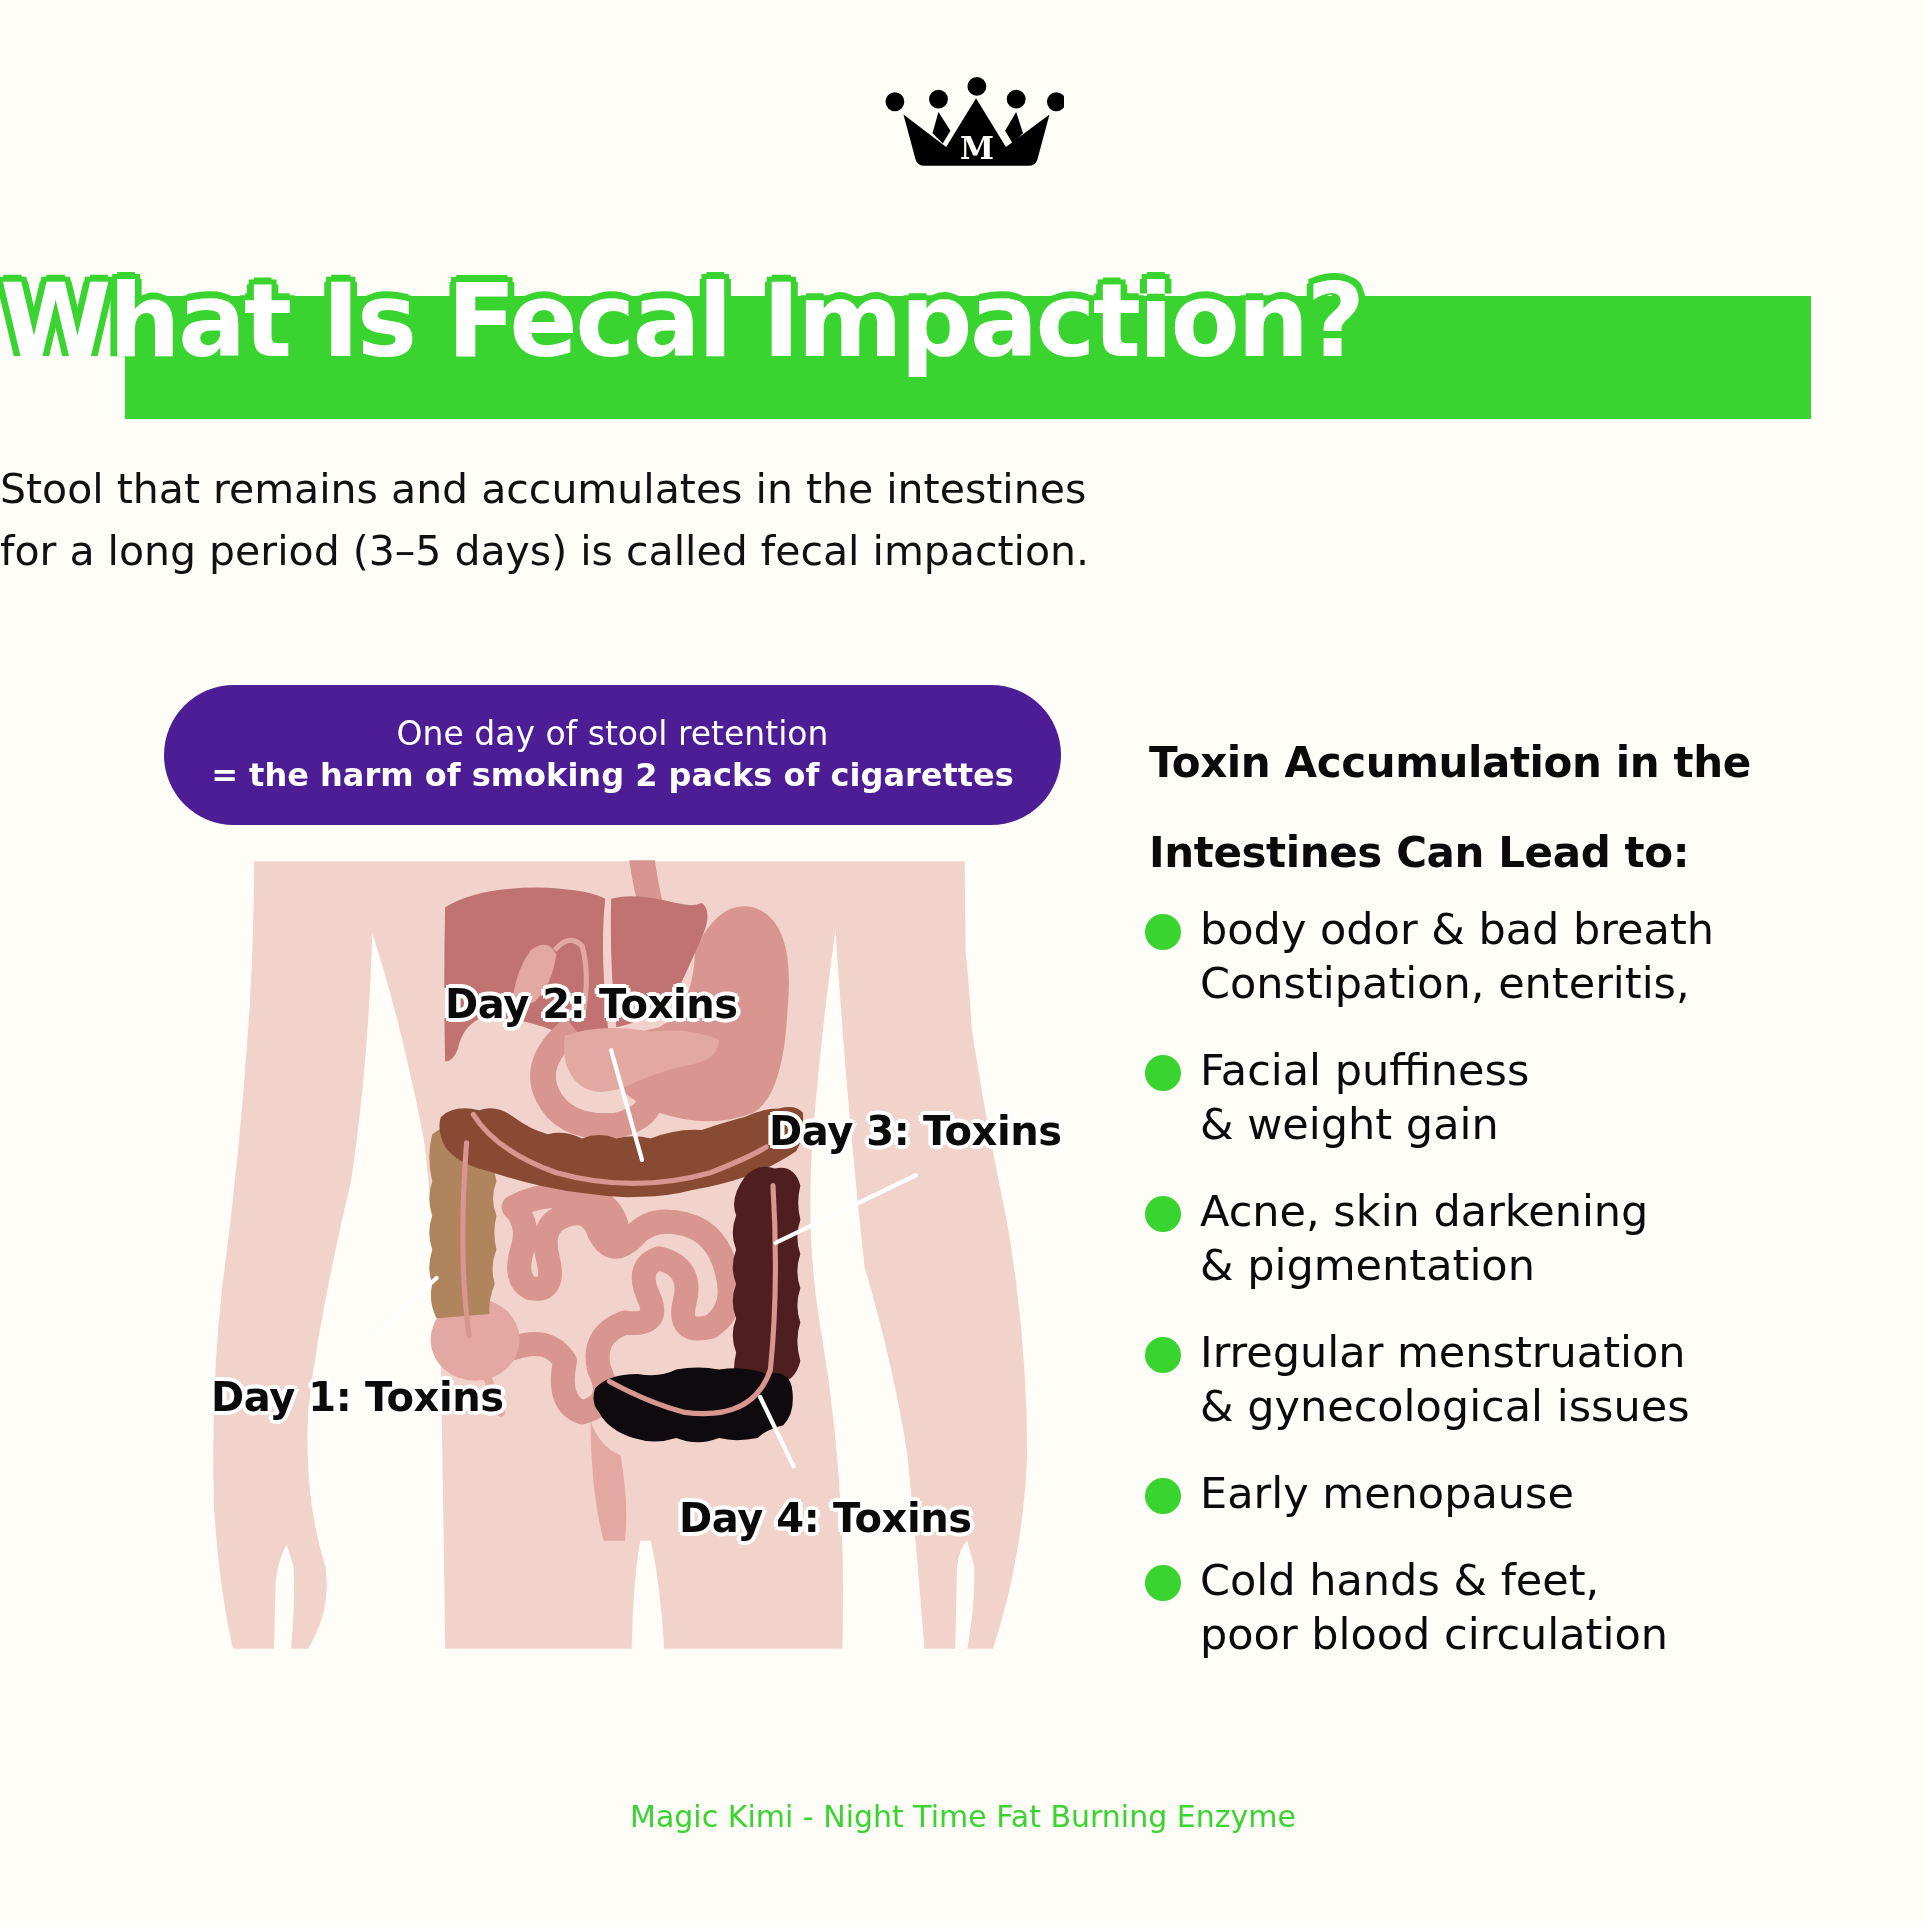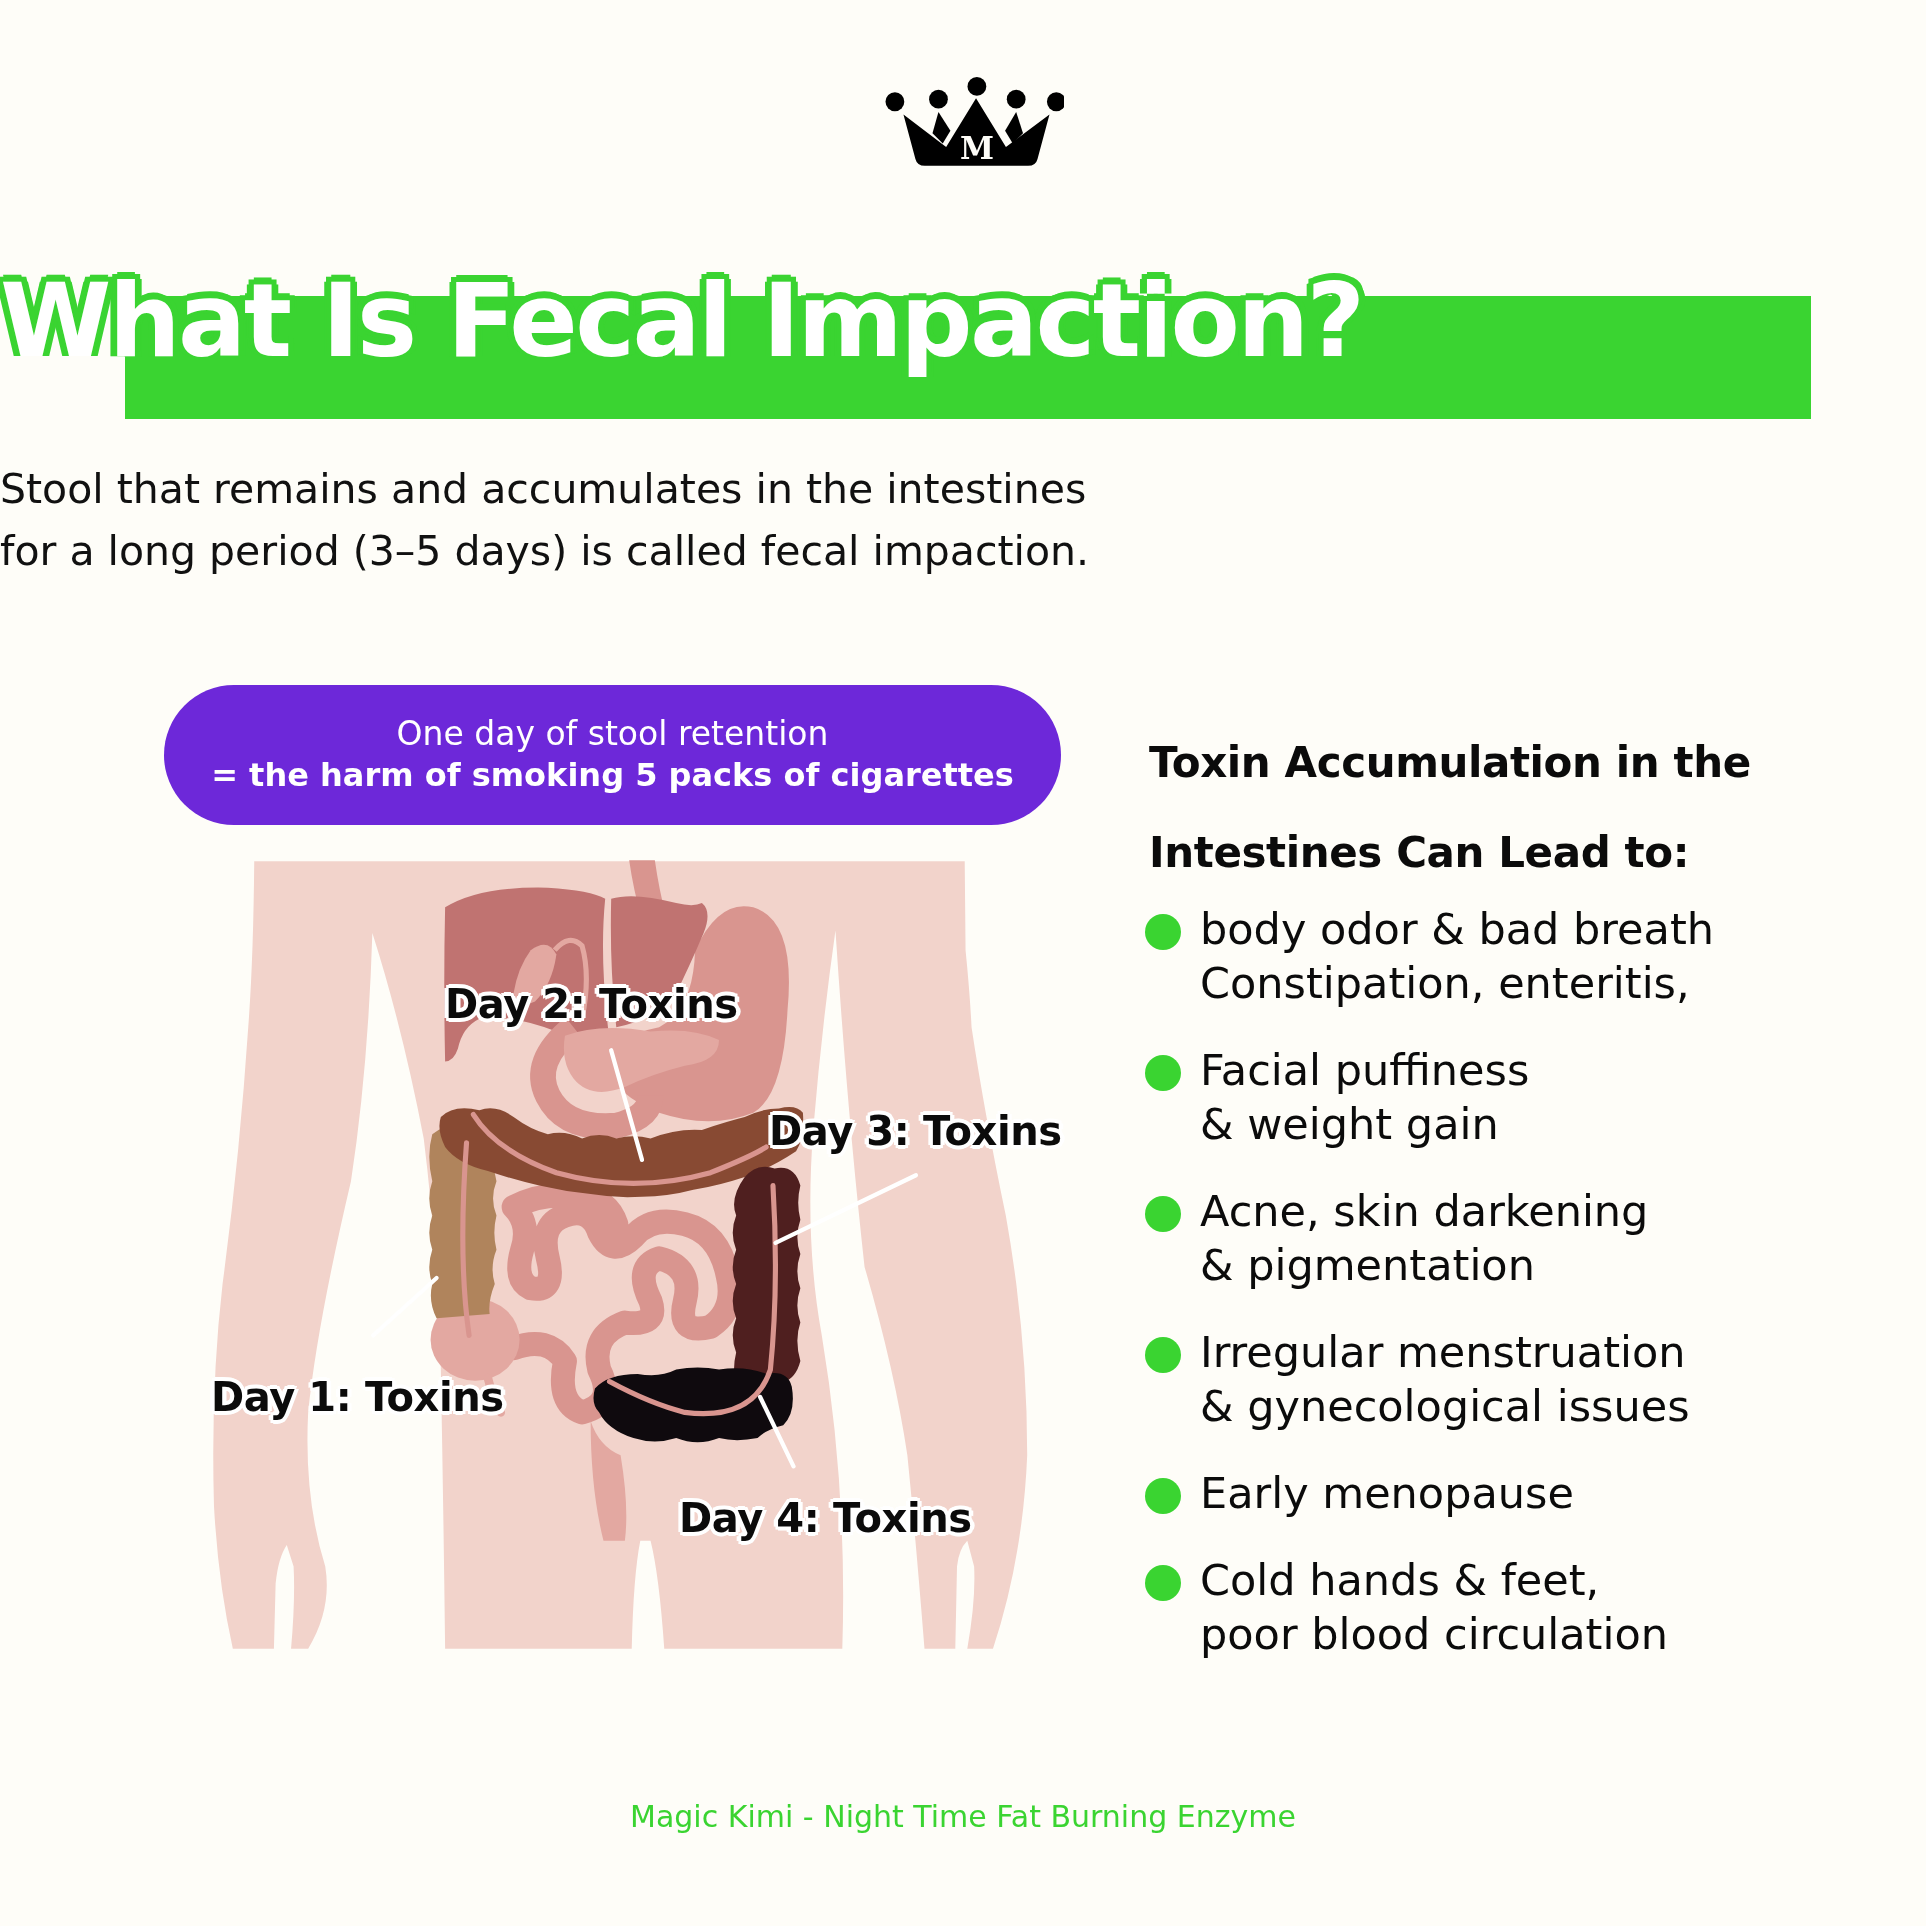--- a/index.html
+++ b/index.html
@@ -29,21 +29,21 @@
   
   #subtitle {
     left: 0; width: 1926px; top: 458px; 
     font-size: 41px; line-height: 62px; color: #111;
   }
   #subtitle span { display: block; }
 
   
   #pill {
     left: 164px; top: 685px; width: 897px; height: 140px; border-radius: 70px;
-    background: #6d28d9; color: #fff; text-align: center;
+    background: #4c1d95; color: #fff; text-align: center;
     display: flex; flex-direction: column; justify-content: center; align-items: center;
   }
   #pill .l1 { font-size: 33px; line-height: 41px; }
   #pill .l2 { font-size: 32px; line-height: 43px; font-weight: bold; }
 
   
   #illus { left: 0; top: 0; width: 1926px; height: 1926px; pointer-events: none; }
   .day-label {
     position: absolute; font-size: 40px; font-weight: bold; color: #0b0b0b;
     white-space: nowrap; letter-spacing: -0.4px;
@@ -96,21 +96,21 @@
 <div id="title-bar" class="abs"></div>
 <div id="title-text" class="abs">What Is Fecal Impaction?</div>
 
 <div id="subtitle" class="abs">
   <span>Stool that remains and accumulates in the intestines</span>
   <span>for a long period (3–5 days) is called fecal impaction.</span>
 </div>
 
 <div id="pill" class="abs">
   <span class="l1">One day of stool retention</span>
-  <span class="l2">= the harm of smoking 5 packs of cigarettes</span>
+  <span class="l2">= the harm of smoking 2 packs of cigarettes</span>
 </div>
 
 <svg id="illus" class="abs" viewBox="0 0 2250 2250" width="1926" height="1926">
 
   <g>
     <path fill="#F2D3CB" d="M297 1006 L1127 1006 L1128 1110 Q1133 1160 1135 1200 Q1150 1300 1175 1420 Q1200 1560 1200 1700 Q1195 1820 1160 1926 L1130 1926 Q1140 1870 1138 1830 L1130 1800 Q1120 1810 1118 1830 L1116 1926 L1080 1926 Q1070 1800 1060 1700 Q1045 1600 1010 1480 Q990 1300 976 1087 Q960 1200 950 1320 Q940 1450 960 1560 Q990 1740 984 1926 L776 1926 Q770 1840 760 1800 L748 1800 Q740 1840 738 1926 L520 1926 Q518 1760 515 1600 Q510 1450 495 1330 Q470 1200 435 1090 Q430 1250 410 1380 Q370 1550 360 1650 Q355 1750 380 1830 Q388 1880 360 1926 L340 1926 Q345 1870 343 1830 L335 1805 Q325 1820 322 1850 L320 1926 L272 1926 Q255 1850 250 1760 Q246 1620 260 1500 Q280 1350 290 1200 Q296 1120 297 1006 Z"></path>
   </g>
 
   <path d="M735 1005 L765 1005 Q770 1040 778 1070 L750 1075 Q740 1040 735 1005 Z" fill="#D9958F"></path>
 

